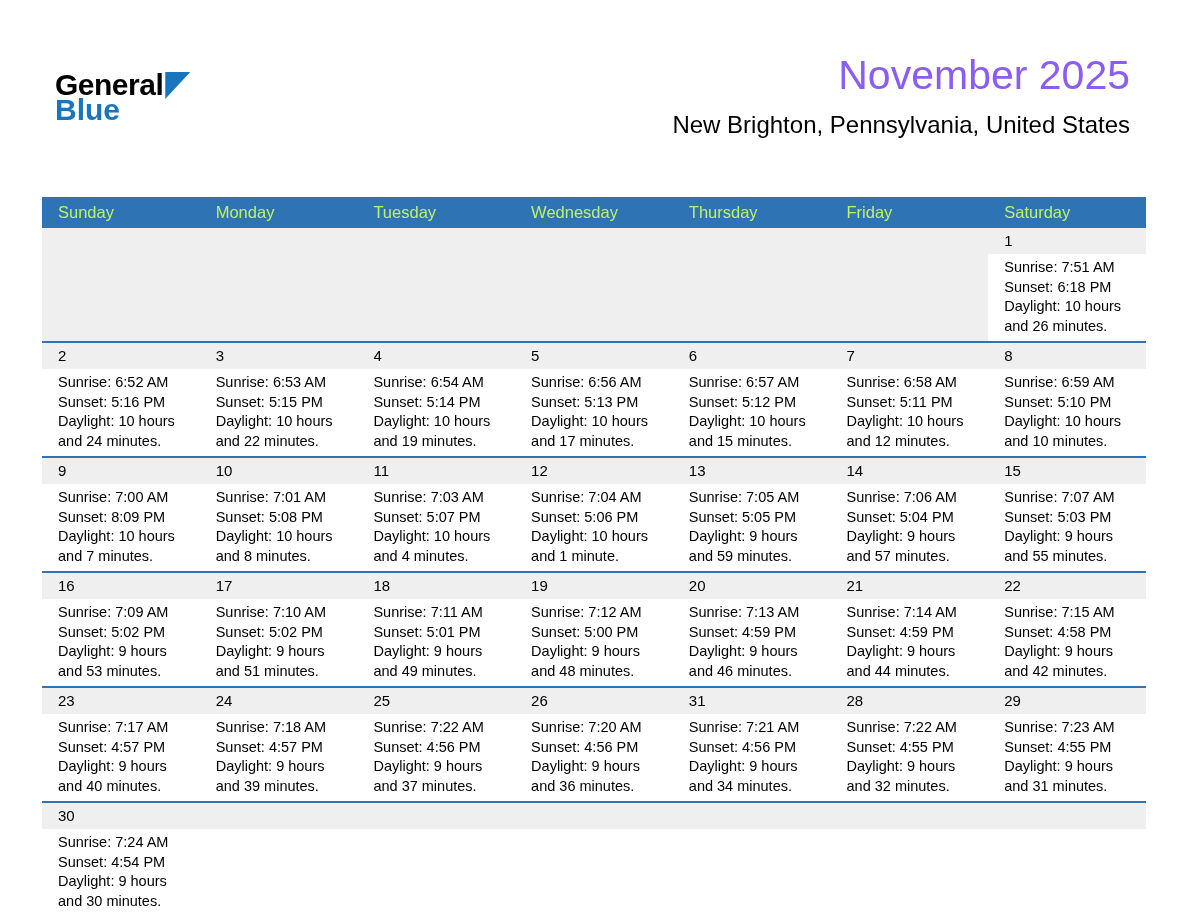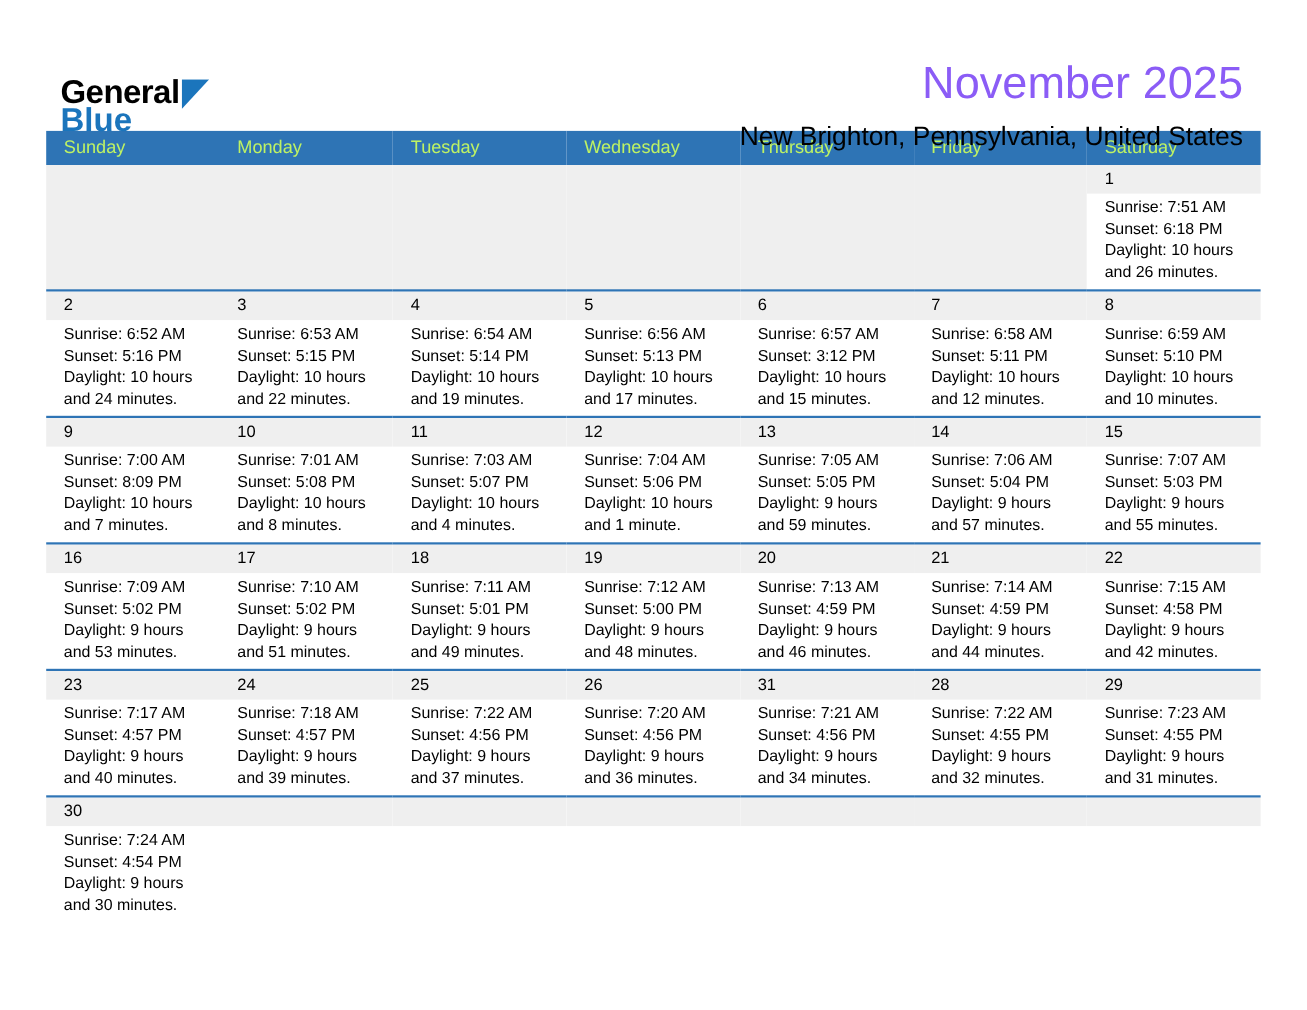--- a/index.html
+++ b/index.html
@@ -7,21 +7,21 @@
     --strip:#EFEFEF;
     --logo-blue:#1B75BC;
     --text:#000000;
   }
   *{box-sizing:border-box;margin:0;padding:0;}
   html,body{background:#fff;}
   body{
     width:1188px;height:918px;position:relative;overflow:hidden;
     font-family:"Liberation Sans",sans-serif;color:var(--text);
   }
-  .top{position:relative;height:119px;}
+  .top{position:relative;height:197px;}
   .logo{position:absolute;left:55px;top:70px;line-height:1;}
   .logo-line1{display:flex;align-items:flex-start;}
   .logo-general{font-size:30px;font-weight:700;color:#000;letter-spacing:-0.5px;}
   .logo-tri{display:inline-block;width:25px;height:27px;background:var(--logo-blue);
     clip-path:polygon(0 0,100% 0,0 100%);margin-left:2px;margin-top:2px;}
   .logo-blue{font-size:30px;font-weight:700;color:var(--logo-blue);margin-top:-5px;}
   .titles{position:absolute;right:58px;top:52px;text-align:right;}
   .month-title{font-size:41px;font-weight:400;color:#8b5cf6;}
   .location{font-size:24px;font-weight:400;margin-top:12px;}
   table.cal{width:1104px;margin:0 42px;border-collapse:collapse;table-layout:fixed;}
@@ -114,21 +114,21 @@
             <div class="cell-body">
               <div class="detail-line">Sunrise: 6:56 AM</div>
               <div class="detail-line">Sunset: 5:13 PM</div>
               <div class="detail-line">Daylight: 10 hours and 17 minutes.</div>
             </div>
           </td>
           <td class="cell">
             <div class="date-strip"><span class="day-num">6</span></div>
             <div class="cell-body">
               <div class="detail-line">Sunrise: 6:57 AM</div>
-              <div class="detail-line">Sunset: 3:12 PM</div>
+              <div class="detail-line">Sunset: 5:12 PM</div>
               <div class="detail-line">Daylight: 10 hours and 15 minutes.</div>
             </div>
           </td>
           <td class="cell">
             <div class="date-strip"><span class="day-num">7</span></div>
             <div class="cell-body">
               <div class="detail-line">Sunrise: 6:58 AM</div>
               <div class="detail-line">Sunset: 5:11 PM</div>
               <div class="detail-line">Daylight: 10 hours and 12 minutes.</div>
             </div>

